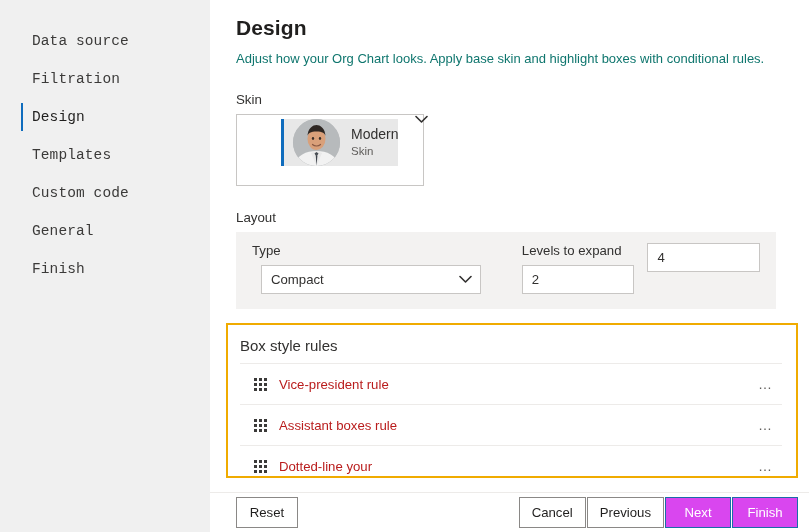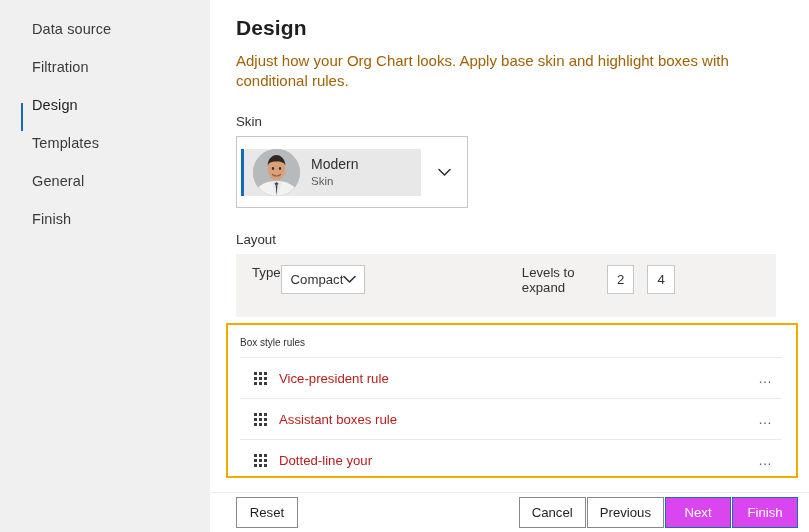--- a/index.html
+++ b/index.html
@@ -28,25 +28,27 @@
     height: 532px;
     background: #f0f0f0;
     box-sizing: border-box;
     padding-top: 22px;
     flex: 0 0 210px;
   }
   .nav-item {
     position: relative;
     height: 38px;
     display: flex;
+    align-items: center;
     padding-left: 32px;
     font-size: 14.5px;
     color: #3b3a39;
     cursor: pointer;
     letter-spacing: 0.1px;
+    font-family: Liberation Mono, monospace;
   }
   .nav-item + .nav-item { margin-top: 0px; }
   .nav-item .nav-label { line-height: 1; }
   .nav-item.active .nav-label {
     color: #201f1e;
   }
   .nav-item.active::before {
     content: "";
     position: absolute;
     left: 21px;
@@ -69,42 +71,43 @@
     margin: 0;
     padding-top: 16px;
     font-size: 21px;
     font-weight: 600;
     color: #201f1e;
     letter-spacing: 0.1px;
   }
   .page-subtitle {
     margin: 0;
     padding-top: 11px;
-    font-size: 15px;
-    color: #a16207;
+    font-size: 13px;
+    color: #0f766e;
     line-height: 1.3;
   }
 
   .section-label {
     font-size: 13.3px;
     color: #323130;
     margin-top: 24px;
     margin-bottom: 7px;
   }
 
   
   .skin-card {
-    width: 232px;
+    width: 188px;
     height: 72px;
     border: 1px solid #c8c6c4;
     box-sizing: border-box;
     display: flex;
-    align-items: center;
-    background: #ffffff;
-    cursor: pointer;
+    align-items: flex-start;
+    background: #ffffff;
+    cursor: pointer;
+    padding-left: 40px;
   }
   .skin-preview {
     flex: 1 1 auto;
     background: #e8e8e8;
     display: flex;
     align-items: center;
     border-left: 3px solid #0f6cbd;
     padding-left: 9px;
     box-sizing: border-box;
     margin: 4px 0 4px 4px;
@@ -144,21 +147,21 @@
   .layout-panel {
     background: #f3f2f1;
     box-sizing: border-box;
     padding: 11px 16px 15px 16px;
     display: flex;
     gap: 13px;
     width: 540px;
   }
   .field {
     display: flex;
-    flex-direction: row;
+    flex-direction: column;
   }
   .field-type { width: 250px; }
   .field-levels { width: 123px; margin-left: 28px; }
   .field-maxcols { width: 123px; }
   .field-label {
     font-size: 13.2px;
     color: #323130;
     padding-bottom: 7px;
   }
   .field-input {
@@ -169,41 +172,42 @@
     display: flex;
     align-items: center;
     padding: 0 9px;
     font-size: 13.2px;
     color: #323130;
   }
   .field-input.select {
     justify-content: space-between;
     cursor: pointer;
     padding-right: 8px;
+    margin-left: 9px;
   }
   .field-value { line-height: 1; }
 
   
   .rules-highlight {
     position: absolute;
     left: 0px;
     top: 323px;
     width: 572px;
     height: 155px;
     border: 2px solid #f0ab00;
     box-sizing: border-box;
     margin-left: 226px;
   }
   .rules-inner {
     padding: 12px 14px 0 12px;
     box-sizing: border-box;
     height: 100%;
   }
   .rules-title {
-    font-size: 10px;
+    font-size: 15px;
     color: #323130;
     padding-bottom: 9px;
   }
   .rule-row {
     height: 40px;
     display: flex;
     align-items: center;
     border-top: 1px solid #edebe9;
     padding-left: 14px;
     padding-right: 4px;
@@ -289,20 +293,23 @@
       <span class="nav-label">Data source</span>
     </div>
     <div class="nav-item">
       <span class="nav-label">Filtration</span>
     </div>
     <div class="nav-item active">
       <span class="nav-label">Design</span>
     </div>
     <div class="nav-item">
       <span class="nav-label">Templates</span>
+    </div>
+    <div class="nav-item">
+      <span class="nav-label">Custom code</span>
     </div>
     <div class="nav-item">
       <span class="nav-label">General</span>
     </div>
     <div class="nav-item">
       <span class="nav-label">Finish</span>
     </div>
   </nav>
 
   <section class="main">

